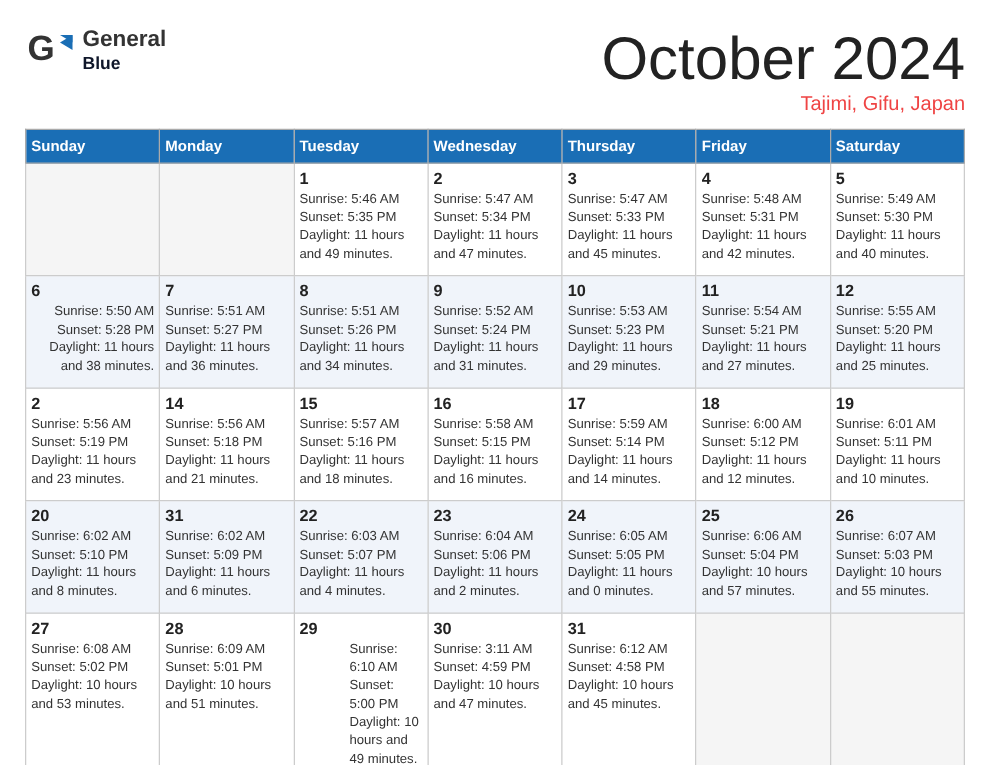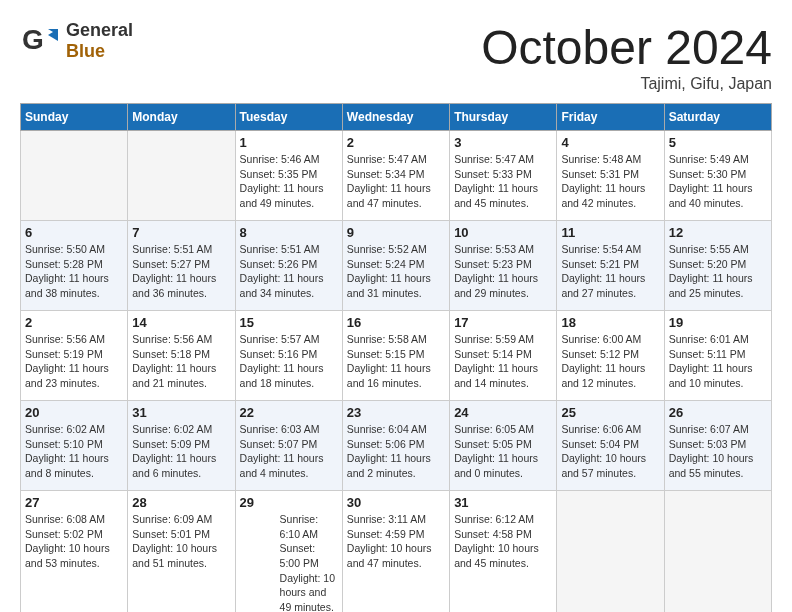--- a/index.html
+++ b/index.html
@@ -24,21 +24,21 @@
     .title-block {
       text-align: right;
     }
     .month-title {
       font-size: 48px;
       font-weight: normal;
       color: #222;
     }
     .location {
       font-size: 16px;
-      color: #404040;
+      color: #ef4444;
       text-align: right;
     }
     .calendar {
       width: 100%;
       border-collapse: collapse;
       font-size: 11px;
       padding-left: 12px;
     }
     .calendar th {
       background: #1a6eb5;
@@ -81,21 +81,21 @@
   <div class="logo">
     <div style="display:flex;align-items:center;">
       <svg width="40" height="40" viewBox="0 0 40 40">
         <text x="2" y="28" font-size="28" font-family="Arial" font-weight="bold" fill="#333">G</text>
         <polygon points="28,8 38,14 38,8" fill="#1a6eb5"></polygon>
         <polygon points="28,14 38,8 38,20" fill="#1a6eb5"></polygon>
       </svg>
     </div>
     <div>
       <span style="font-size:18px;font-weight:bold;color:#333;">General</span><br>
-      <span style="font-size:18px;font-weight:bold;color:#a16207;">Blue</span>
+      <span style="font-size:14px;font-weight:bold;color:#0f172a;">Blue</span>
     </div>
   </div>
   <div class="title-block">
     <div class="month-title">October 2024</div>
     <div class="location">Tajimi, Gifu, Japan</div>
   </div>
 </div>
 
 <table class="calendar">
   <thead>
@@ -140,21 +140,21 @@
         <td>
           <div class="day-number">5</div>
           <div class="day-info" style="white-space: pre-line;">Sunrise: 5:49 AM
 Sunset: 5:30 PM
 Daylight: 11 hours and 40 minutes.</div>
         </td>
       </tr>
       <tr class="row-shade">
         <td>
           <div class="day-number">6</div>
-          <div class="day-info" style="white-space: pre-line;">Sunrise: 5:50 AM
+          <div class="day-info" style="white-space: pre-line; text-align: right;">Sunrise: 5:50 AM
 Sunset: 5:28 PM
 Daylight: 11 hours and 38 minutes.</div>
         </td>
         <td>
           <div class="day-number">7</div>
           <div class="day-info" style="white-space: pre-line;">Sunrise: 5:51 AM
 Sunset: 5:27 PM
 Daylight: 11 hours and 36 minutes.</div>
         </td>
         <td>

